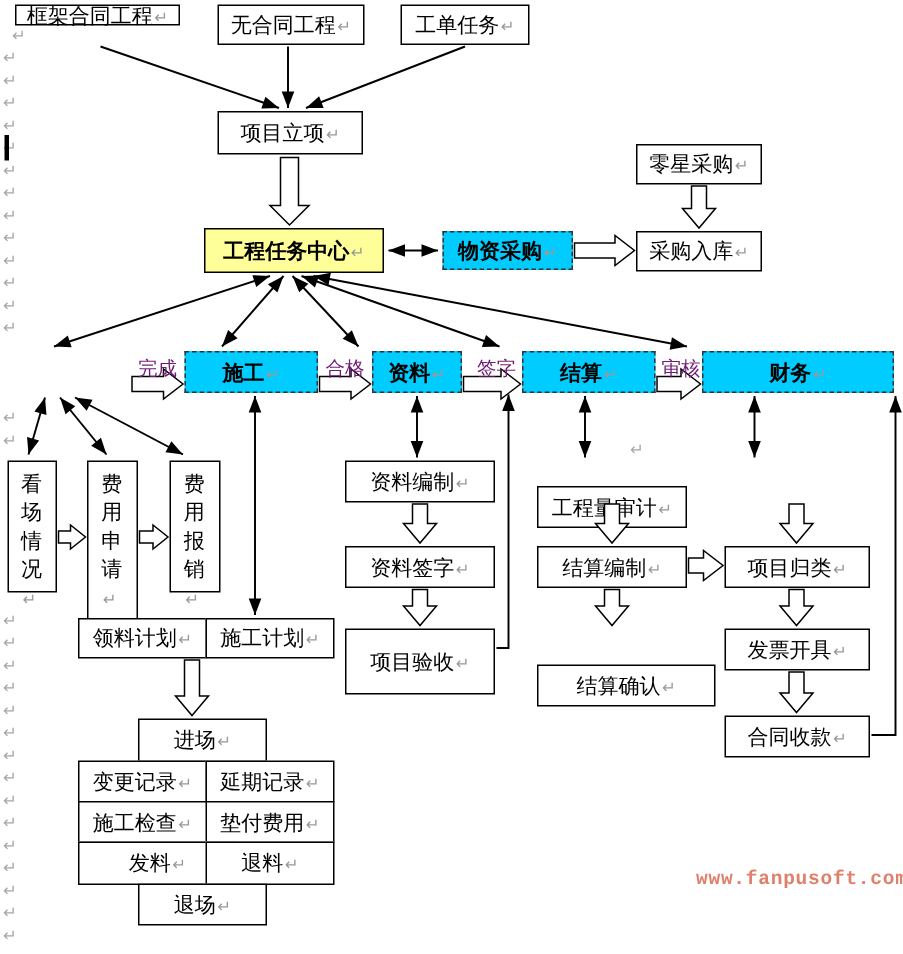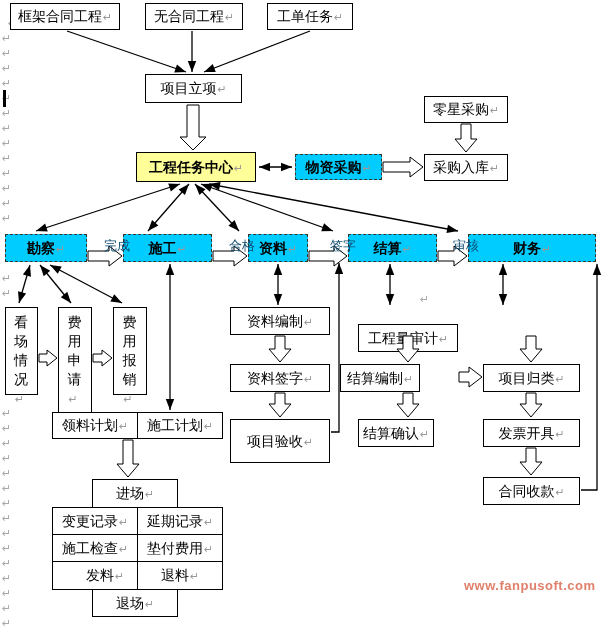--- a/index.html
+++ b/index.html
@@ -15,38 +15,38 @@
   .node .lbl{white-space:nowrap;}
   .cyan{background:var(--cyan,#00CCFF);border:1px dashed #333;font-weight:bold;}
   .yellow{background:var(--yellow,#FFFF99);border:1px solid #000;font-weight:bold;}
   .v{align-items:flex-start;padding-top:5px;}
   .v .lbl{
     white-space:normal;word-break:break-all;width:15px;line-height:19px;
     display:inline-block;text-align:left;
   }
   .cr{font-size:11px;color:#9a9a9a;font-weight:normal;margin-left:1px;}
   .edge-label{
-    position:absolute;font-size:13px;color:#0c4a6e;z-index:3;background:transparent;white-space:nowrap;margin-left:12px;
+    position:absolute;font-size:13px;color:#701a75;z-index:3;background:transparent;white-space:nowrap;
   }
   #connectors{position:absolute;left:0;top:0;z-index:2;pointer-events:none;}
   #margin-marks span{
     position:absolute;font-size:11px;color:#a8a8a8;line-height:11px;
     font-family:"DejaVu Sans",sans-serif;
   }
   #text-cursor{position:absolute;left:3px;top:90px;width:3px;height:17px;background:#000;z-index:4;}
   .stray-mark{position:absolute;font-size:11px;color:#a8a8a8;z-index:3;}
   #logo{position:absolute;left:464px;top:580px;width:136px;z-index:5;}
   #logo-row{display:flex;align-items:center;}
   #logo-name{
     font-size:25px;font-weight:bold;color:var(--logo-text,#9097A8);
     letter-spacing:1px;margin-left:2px;white-space:nowrap;
   }
   #logo-url{
-    font-family:Liberation Sans, sans-serif;font-weight:bold;
-    font-size:13px;color:var(--logo-url,#E0806B);text-align:left;margin-top:-2px;letter-spacing:0.5px;
+    font-family:Liberation Mono, monospace;font-weight:bold;
+    font-size:13px;color:var(--logo-url,#E0806B);text-align:right;margin-top:-2px;letter-spacing:0.5px;
   }
 </style>
 </head>
 <body>
 
 <div id="stage" style="--cyan: #00CCFF; --yellow: #FFFF99; --logo-text: #9097A8; --logo-url: #E0806B;">
 
   <div id="margin-marks">
       <span style="left: 13px; top: 3px;">↵</span>
       <span style="left: 8px; top: 18px;">↵</span>
@@ -76,21 +76,21 @@
       <span style="left: 2px; top: 528px;">↵</span>
       <span style="left: 2px; top: 543px;">↵</span>
       <span style="left: 2px; top: 558px;">↵</span>
       <span style="left: 2px; top: 573px;">↵</span>
       <span style="left: 2px; top: 588px;">↵</span>
       <span style="left: 2px; top: 603px;">↵</span>
       <span style="left: 2px; top: 618px;">↵</span>
     </div>
   <div id="text-cursor"></div>
 
-  <div class="node" style="left:10px;top:3px;width:110px;height:27px">
+  <div class="node" style="left:10px;top:3px;width:110px;height:14px">
       <span class="lbl">框架合同工程<span class="cr">↵</span></span>
     </div>
   <div class="node" style="left:145px;top:3px;width:98px;height:27px">
       <span class="lbl">无合同工程<span class="cr">↵</span></span>
     </div>
   <div class="node" style="left:267px;top:3px;width:86px;height:27px">
       <span class="lbl">工单任务<span class="cr">↵</span></span>
     </div>
 
   <div class="node" style="left:145px;top:74px;width:97px;height:29px">
@@ -103,23 +103,20 @@
   <div class="node cyan" style="left:295px;top:154px;width:87px;height:26px">
       <span class="lbl">物资采购<span class="cr">↵</span></span>
     </div>
   <div class="node" style="left:424px;top:96px;width:84px;height:27px">
       <span class="lbl">零星采购<span class="cr">↵</span></span>
     </div>
   <div class="node" style="left:424px;top:154px;width:84px;height:27px">
       <span class="lbl">采购入库<span class="cr">↵</span></span>
     </div>
 
-  <div class="node cyan" style="left:5px;top:234px;width:82px;height:28px">
-      <span class="lbl">勘察<span class="cr">↵</span></span>
-    </div>
   <div class="node cyan" style="left:123px;top:234px;width:89px;height:28px">
       <span class="lbl">施工<span class="cr">↵</span></span>
     </div>
   <div class="node cyan" style="left:248px;top:234px;width:60px;height:28px">
       <span class="lbl">资料<span class="cr">↵</span></span>
     </div>
   <div class="node cyan" style="left:348px;top:234px;width:89px;height:28px">
       <span class="lbl">结算<span class="cr">↵</span></span>
     </div>
   <div class="node cyan" style="left:468px;top:234px;width:128px;height:28px">
@@ -179,24 +176,24 @@
   <div class="node" style="left:230px;top:364px;width:100px;height:28px">
       <span class="lbl">资料签字<span class="cr">↵</span></span>
     </div>
   <div class="node" style="left:230px;top:419px;width:100px;height:44px">
       <span class="lbl">项目验收<span class="cr">↵</span></span>
     </div>
 
   <div class="node" style="left:358px;top:324px;width:100px;height:28px">
       <span class="lbl">工程量审计<span class="cr">↵</span></span>
     </div>
-  <div class="node" style="left:340px;top:364px;width:80px;height:28px">
+  <div class="node" style="left:358px;top:364px;width:100px;height:28px">
       <span class="lbl">结算编制<span class="cr">↵</span></span>
     </div>
-  <div class="node" style="left:358px;top:419px;width:76px;height:28px">
+  <div class="node" style="left:358px;top:443px;width:119px;height:28px">
       <span class="lbl">结算确认<span class="cr">↵</span></span>
     </div>
 
   <div class="node" style="left:483px;top:364px;width:97px;height:28px">
       <span class="lbl">项目归类<span class="cr">↵</span></span>
     </div>
   <div class="node" style="left:483px;top:419px;width:97px;height:28px">
       <span class="lbl">发票开具<span class="cr">↵</span></span>
     </div>
   <div class="node" style="left:483px;top:477px;width:97px;height:28px">

